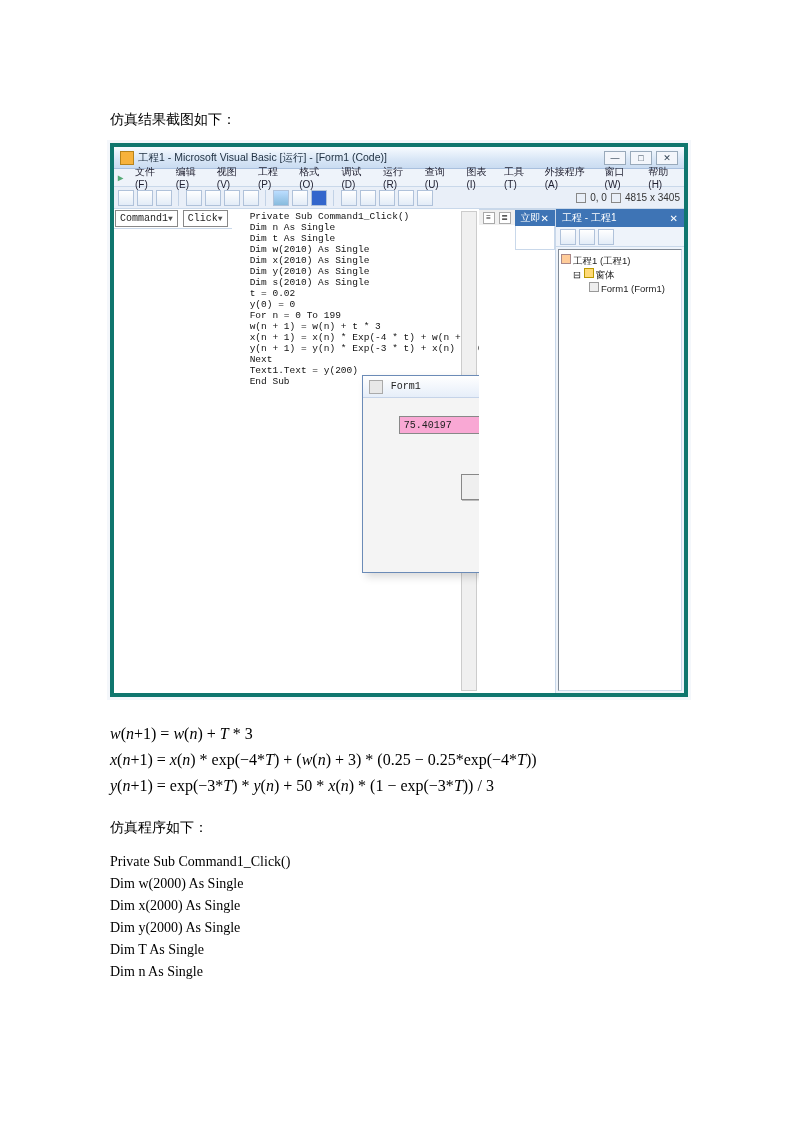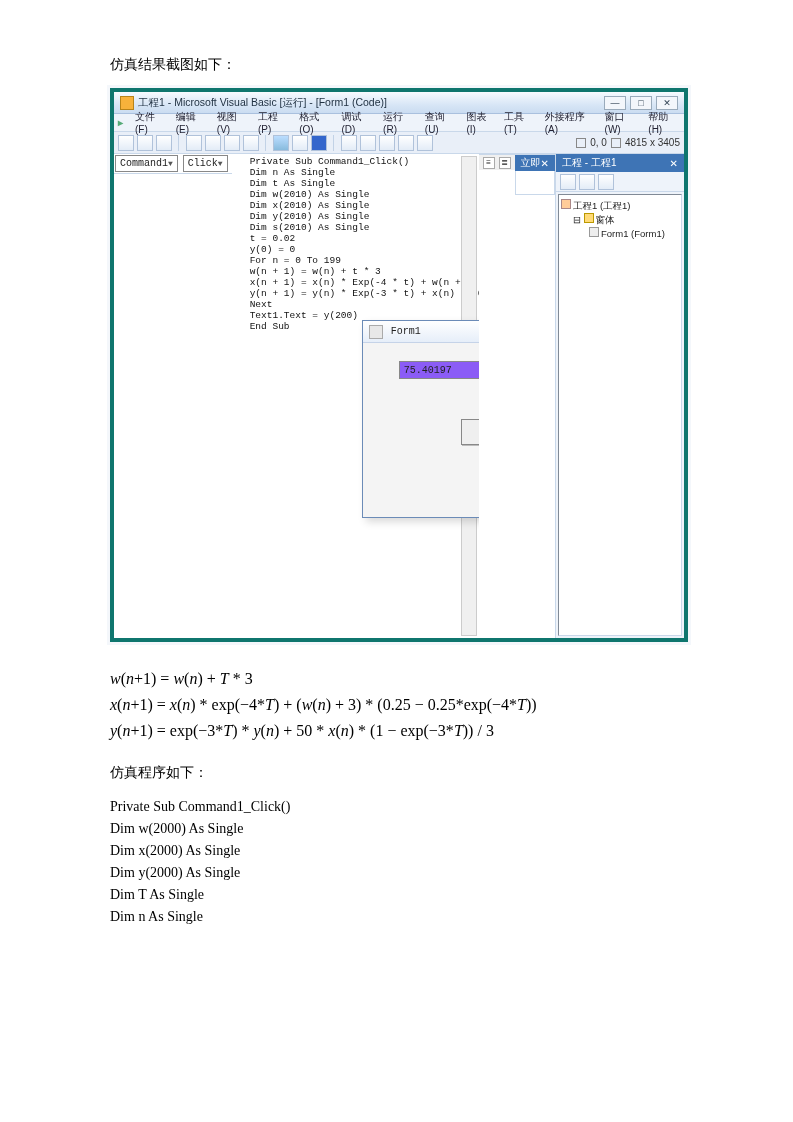--- a/index.html
+++ b/index.html
@@ -7,21 +7,21 @@
     margin: 0;
     padding: 0;
     width: 793px;
     height: 1122px;
     background: #fff;
     font-family: "SimSun", "Times New Roman", serif;
     font-size: 14px;
     color: #000;
     position: relative;
   }
-  .page { padding: 56px 110px 60px 110px; }
+  .page { padding: 111px 110px 60px 110px; }
   .caption { font-size: 14px; margin-bottom: 14px; }
 
   
   .ide-window {
     width: 578px;
     border: 4px solid #0f766e;
     background: #f4f7fb;
     box-shadow: 0 0 0 3px rgba(180,200,230,.15);
     font-family: "Tahoma","Arial",sans-serif;
     font-size: 10px;
@@ -112,21 +112,21 @@
     box-shadow: 4px 4px 8px rgba(0,0,0,.15);
   }
   .form1-title{
     height:22px; background:linear-gradient(#fff,#e6eef9);
     border-bottom:1px solid #c5d3e8;
     display:flex;align-items:center;padding:0 6px;
   }
   .form1-body{ padding:18px 24px 0 36px; }
   .form1-field{
     width:120px; height:18px; border:1px solid #888;
-    background:#8b5cf6; font-family:"Courier New",monospace;
+    background:#f9a8d4; font-family:"Courier New",monospace;
     font-size:10px; padding:1px 4px; display:flex; align-items:center;
   }
   .form1-btn{
     margin:40px auto 0 auto; width:100px; height:26px;
     border:1px solid #888; background:#efefef;
     display:flex;align-items:center;justify-content:center;
     font-size:10px; box-shadow:1px 1px 0 #bbb;
   }
 
   .hscroll{

